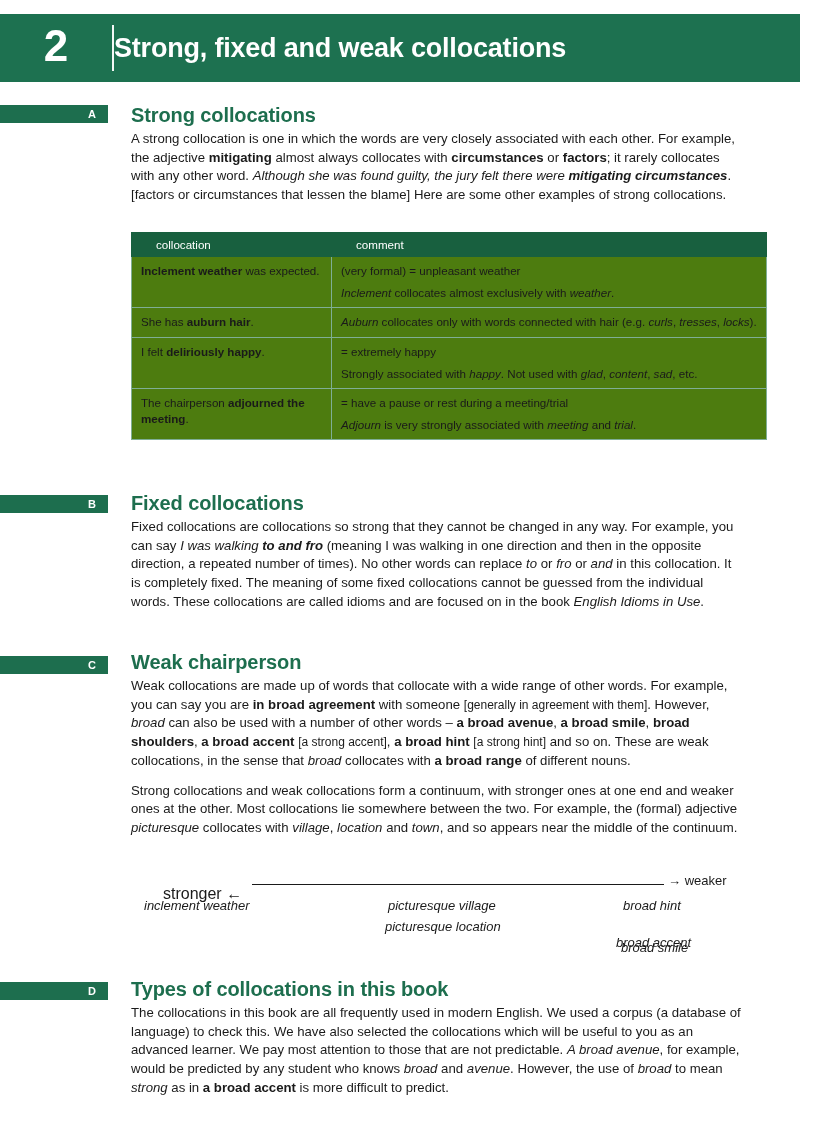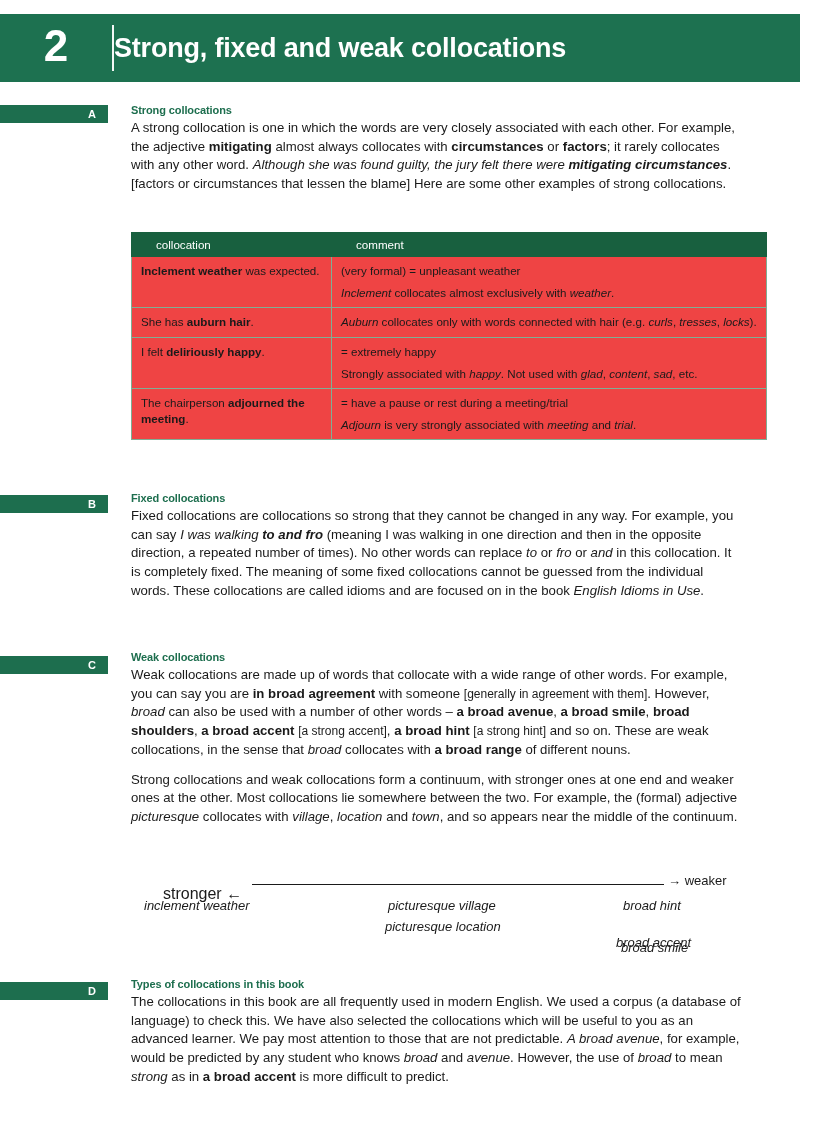--- a/index.html
+++ b/index.html
@@ -50,21 +50,21 @@
     font-weight: bold;
     text-align: right;
     padding-right: 12px;
     line-height: 18px;
   }
 
   
   .col { position: absolute; left: 131px; width: 613px; }
   h2.sec-title {
     margin: 0 0 3px 0;
-    font-size: 11px;
+    font-size: 20px;
     font-weight: bold;
     color: #1d6e4e;
     letter-spacing: -0.1px;
   }
   p.body {
     margin: 0 0 0 0;
     font-size: 13.2px;
     line-height: 1.42;
     color: #1a1a1a;
   }
@@ -88,21 +88,21 @@
     text-align: left;
     padding: 5px 24px;
     font-size: 11.6px;
     border: 1px solid #18603f;
   }
   .tbl td {
     border: 1px solid #7fae95;
     padding: 6px 9px 7px 9px;
     vertical-align: top;
     line-height: 1.35;
-    background: #ef4444;
+    background: #4d7c0f;
   }
   .tbl col.c1 { width: 200px; }
   .tbl td p { margin: 0; }
   .tbl td p + p { margin-top: 6px; }
 
   
   .continuum { position: absolute; left: 131px; top: 873px; width: 613px; height: 90px; }
   .cont-row {
     position: relative; height: 22px;
     font-size: 13px;
@@ -193,21 +193,21 @@
   </table>
 
   <div class="tab" style="top:495px;">B</div>
   <div class="col" style="top:492px;">
     <h2 class="sec-title">Fixed collocations</h2>
     <p class="body"><span>Fixed collocations are collocations so strong that they cannot be changed in any way. For example, you can say </span><span class="i">I was walking </span><span class="bi">to and fro</span><span> (meaning I was walking in one direction and then in the opposite direction, a repeated number of times). No other words can replace </span><span class="i">to</span><span> or </span><span class="i">fro</span><span> or </span><span class="i">and</span><span> in this collocation. It is completely fixed. The meaning of some fixed collocations cannot be guessed from the individual words. These collocations are called idioms and are focused on in the book </span><span class="i">English Idioms in Use</span><span>.</span></p>
   </div>
 
   <div class="tab" style="top:656px;">C</div>
   <div class="col" style="top:651px;">
-    <h2 class="sec-title">Weak collocations</h2>
+    <h2 class="sec-title">Weak chairperson</h2>
     <p class="body"><span>Weak collocations are made up of words that collocate with a wide range of other words. For example, you can say you are </span><span class="b">in broad agreement</span><span> with someone </span><span class="small">[generally in agreement with them]</span><span>. However, </span><span class="i">broad</span><span> can also be used with a number of other words – </span><span class="b">a broad avenue</span><span>, </span><span class="b">a broad smile</span><span>, </span><span class="b">broad shoulders</span><span>, </span><span class="b">a broad accent</span><span> </span><span class="small">[a strong accent]</span><span>, </span><span class="b">a broad hint</span><span> </span><span class="small">[a strong hint]</span><span> and so on. These are weak collocations, in the sense that </span><span class="i">broad</span><span> collocates with </span><span class="b">a broad range</span><span> of different nouns.</span></p>
     <p class="body"><span>Strong collocations and weak collocations form a continuum, with stronger ones at one end and weaker ones at the other. Most collocations lie somewhere between the two. For example, the (formal) adjective </span><span class="i">picturesque</span><span> collocates with </span><span class="i">village</span><span>, </span><span class="i">location</span><span> and </span><span class="i">town</span><span>, and so appears near the middle of the continuum.</span></p>
   </div>
 
   <div class="continuum">
     <div class="cont-row">
       <div class="cont-left">
         <span>stronger</span>
         <span>←</span>
       </div>

